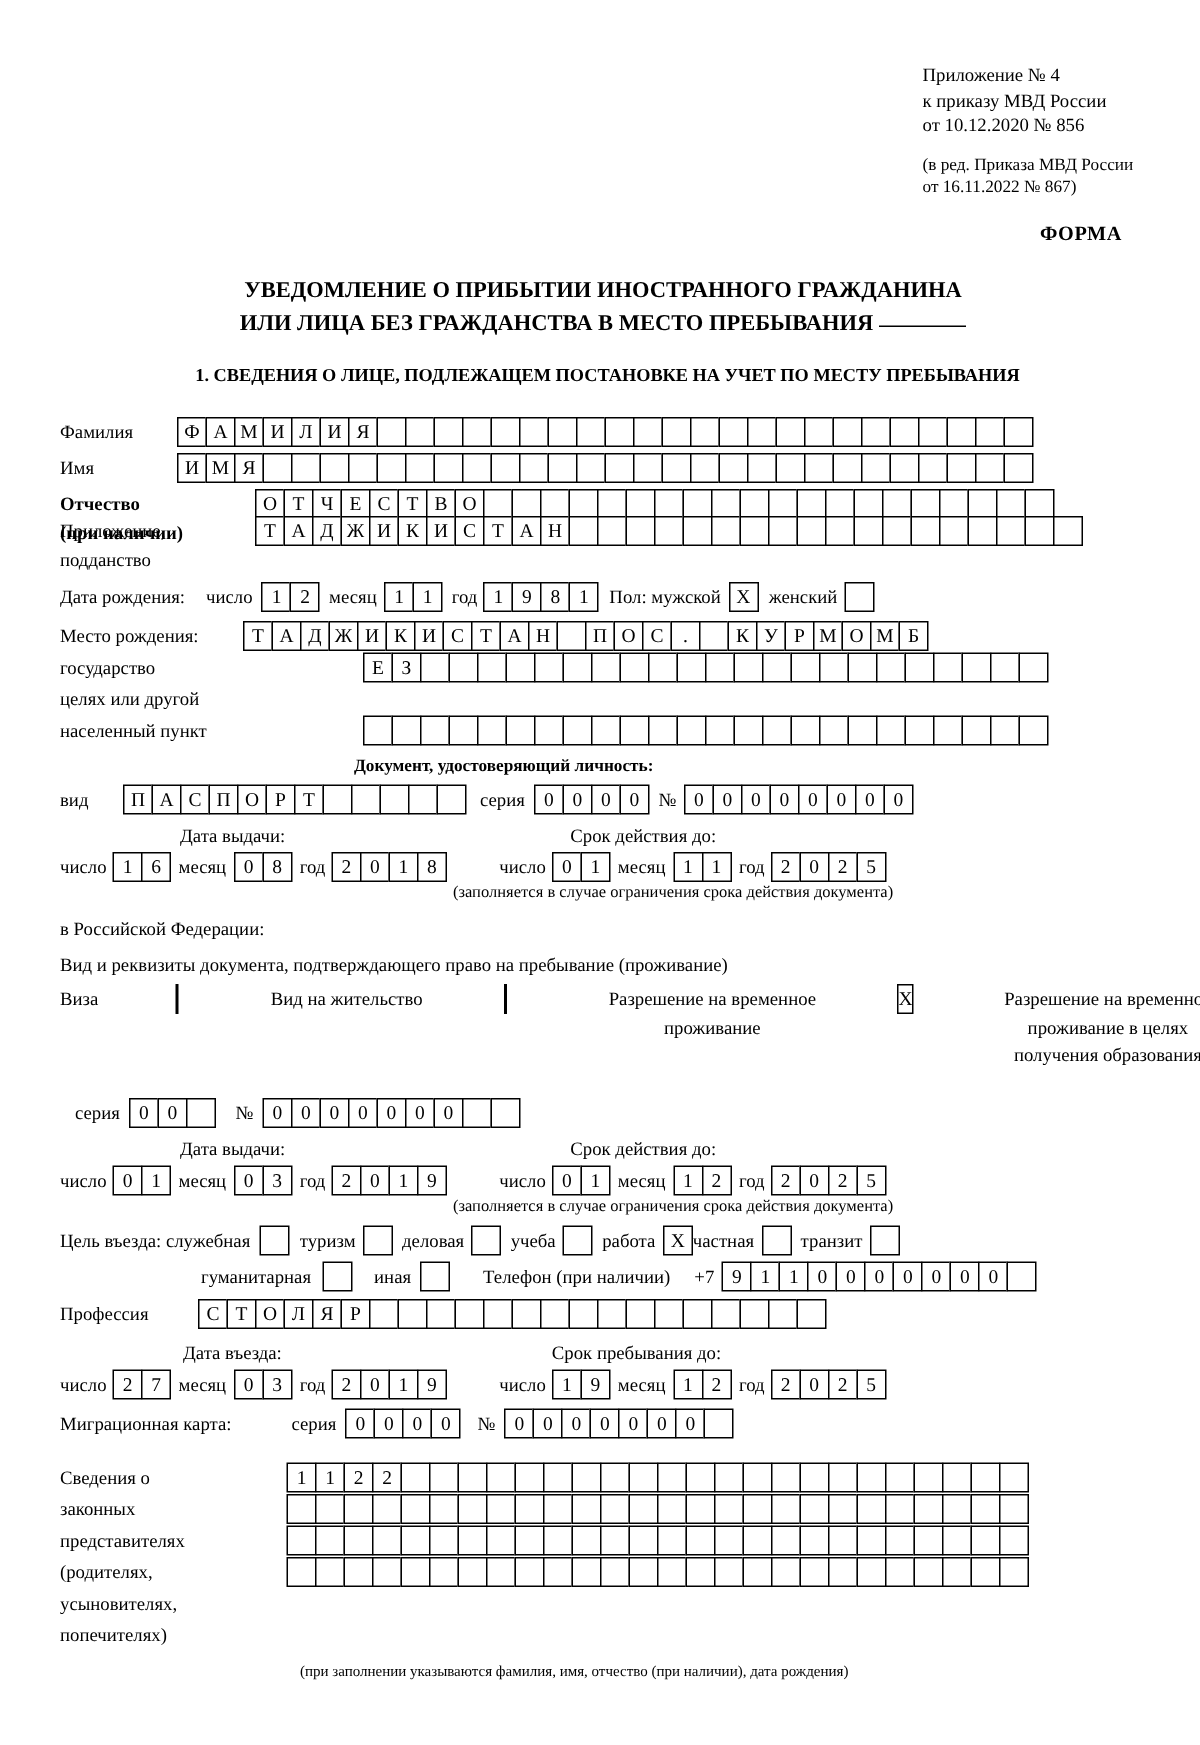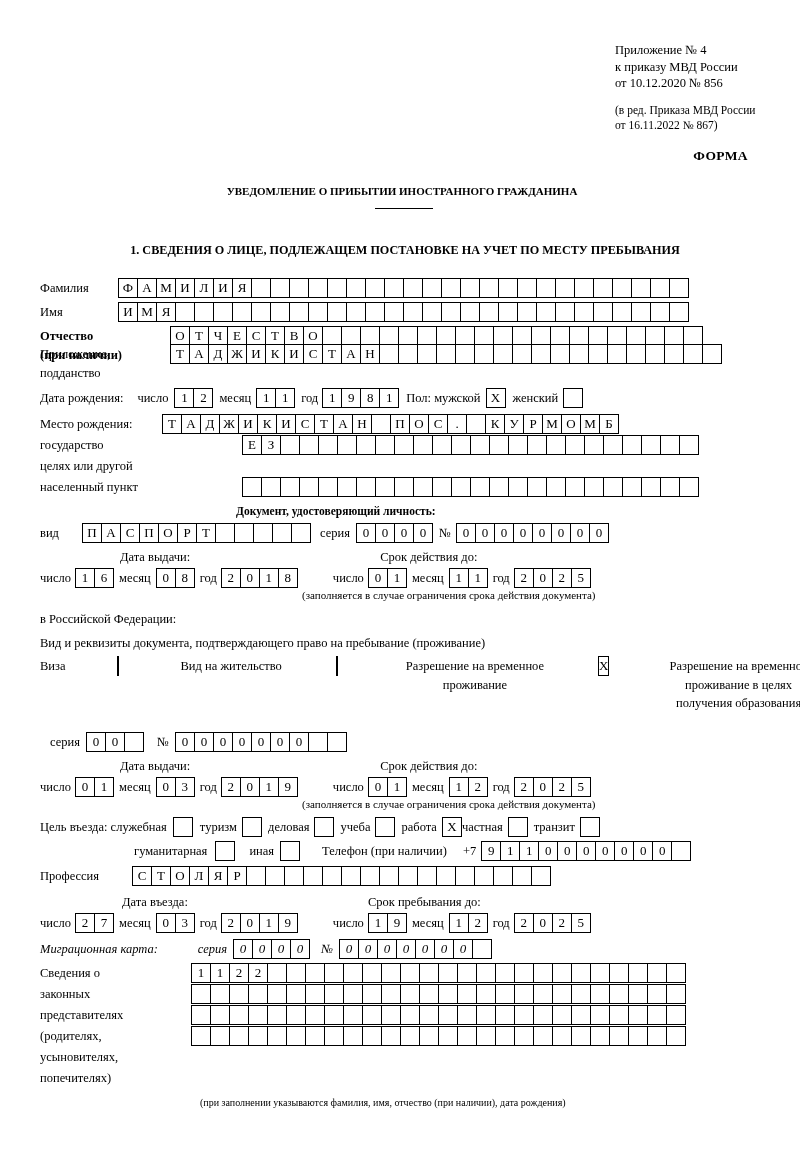--- a/index.html
+++ b/index.html
@@ -13,21 +13,21 @@
     position: relative;
     overflow: hidden;
   }
   .page { position: relative; width:800px; height:1163px; padding: 40px 52px 0 52px; }
 
   
   .hdr { text-align: left; font-size: 12.5px; line-height: 1.32; position:absolute; left:615px; top:42px; width:180px; }
   .hdr .sub { margin-top: 11px; font-size: 11.5px; line-height:1.32;}
   .forma { position:absolute; right:52px; top:148px; font-weight:bold; font-size:13.5px; letter-spacing:0.4px;}
 
-  .title { position:absolute; top:184px; left:52px; width:700px; text-align:center; font-weight:bold; font-size:11px; line-height:1.45; }
+  .title { position:absolute; top:184px; left:52px; width:700px; text-align:center; font-weight:bold; font-size:15px; line-height:1.45; }
   .title .ln2 { white-space: nowrap; }
   .title .tail { display:inline-block; width:58px; border-bottom:1px solid #000; vertical-align: 2px; margin-left:4px;}
 
   .sect1 { position:absolute; top:243px; left:52px; width:706px; text-align:center; font-weight:bold; font-size:12.2px;}
 
   .form { position:absolute; top:278px; left:40px; width:706px; font-size:12.5px; }
 
   
   .row { display:flex; align-items:flex-start; margin-bottom:2px; }
   .lbl { font-size:12.5px; line-height:20px; white-space:nowrap; }
@@ -58,21 +58,21 @@
     <div>к приказу МВД России</div>
     <div>от 10.12.2020 № 856</div>
     <div class="sub">(в ред. Приказа МВД России</div>
     <div class="sub" style="margin-top:0">от 16.11.2022 № 867)</div>
   </div>
 
   <div class="forma">ФОРМА</div>
 
   <div class="title">
     <div>УВЕДОМЛЕНИЕ О ПРИБЫТИИ ИНОСТРАННОГО ГРАЖДАНИНА</div>
-    <div class="ln2"><span class="tail"></span></div>
+    <div class="ln2"><span>ИЛИ ЛИЦА БЕЗ ГРАЖДАНСТВА В МЕСТО ПРЕБЫВАНИЯ</span><span class="tail"></span></div>
   </div>
 
   <div class="sect1">1. СВЕДЕНИЯ О ЛИЦЕ, ПОДЛЕЖАЩЕМ ПОСТАНОВКЕ НА УЧЕТ ПО МЕСТУ ПРЕБЫВАНИЯ</div>
 
   <div class="form">
 
     <div class="row" style="margin-bottom:4px;">
       <div class="lbl" style="width:78px;">Фамилия</div>
       <div class="cells" id="surname-cells">
           <div class="c">Ф</div>
@@ -615,21 +615,21 @@
         </div>
       <div class="lbl" style="margin-left:6px;">год</div>
       <div class="cells" id="stay-year" style="margin-left:4px;">
           <div class="c">2</div>
           <div class="c">0</div>
           <div class="c">2</div>
           <div class="c">5</div>
         </div>
     </div>
 
-    <div class="row" style="align-items:center; margin-bottom:4px;font-style:italic;">
+    <div class="row" style="align-items:center; margin-bottom:16px;">
       <div class="lbl">Миграционная карта:</div>
       <div class="lbl" style="margin-left:40px;">серия</div>
       <div class="cells" id="mc-series" style="margin-left:6px;">
           <div class="c">0</div>
           <div class="c">0</div>
           <div class="c">0</div>
           <div class="c">0</div>
         </div>
       <div class="lbl" style="margin-left:12px;">№</div>
       <div class="cells" id="mc-number" style="margin-left:6px;">

